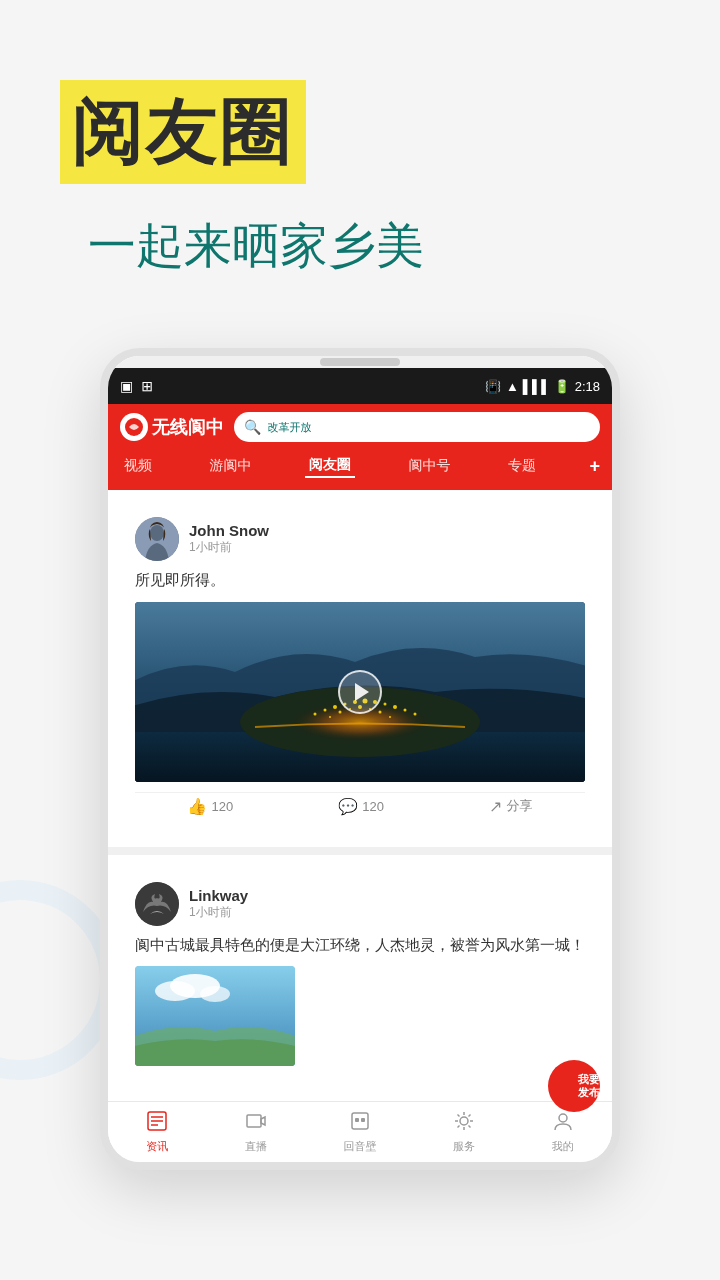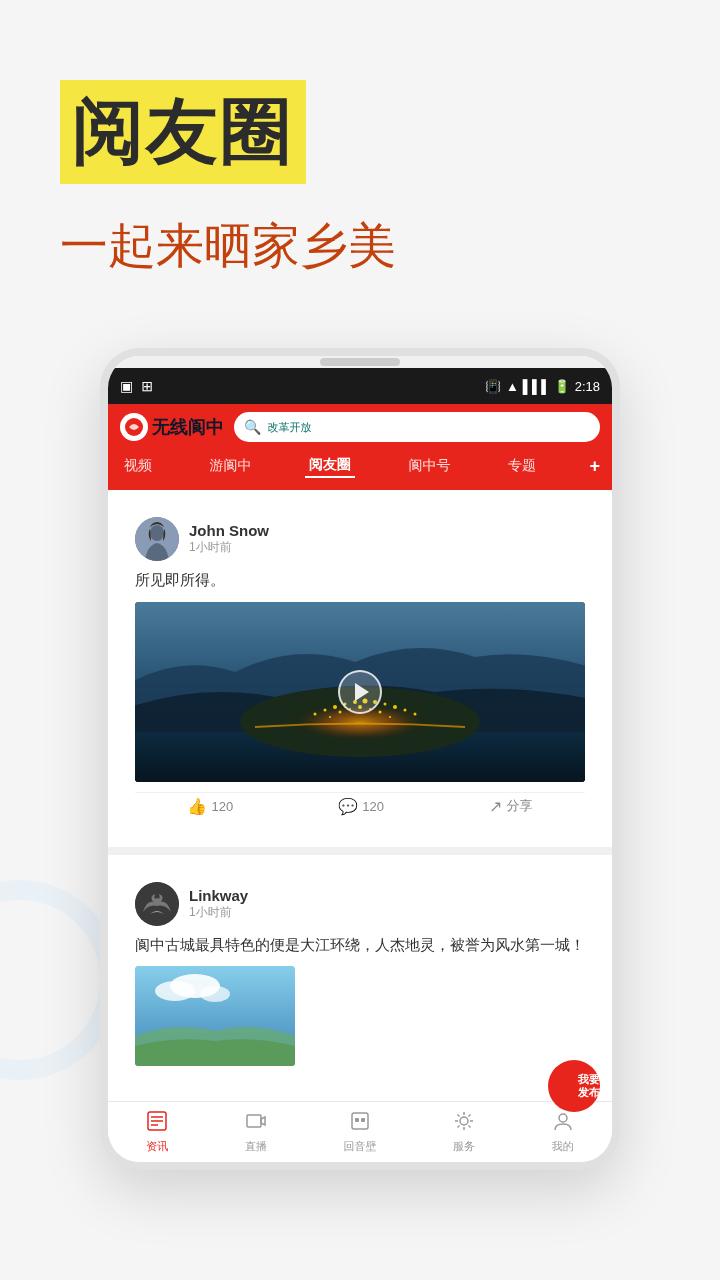--- a/index.html
+++ b/index.html
@@ -54,22 +54,23 @@
     .hero-title {
       font-size: 72px;
       font-weight: 900;
       color: #2c2c2c;
       letter-spacing: 2px;
     }
 
     .hero-subtitle {
       font-size: 48px;
       font-weight: 400;
-      color: #c2410c;
+      color: #0f766e;
       margin-top: 10px;
+      margin-left: 28px;
     }
 
     
     .phone-wrapper {
       position: relative;
       z-index: 1;
       display: flex;
       justify-content: center;
       margin-top: 30px;
     }
@@ -150,21 +151,21 @@
       border-radius: 50%;
       display: flex;
       align-items: center;
       justify-content: center;
       font-size: 16px;
       font-weight: bold;
       color: #e8251c;
     }
 
     .logo-text {
-      color: #0f172a;
+      color: #ffffff;
       font-size: 18px;
       font-weight: bold;
     }
 
     .search-bar {
       flex: 1;
       background: #fff;
       border-radius: 20px;
       height: 30px;
       display: flex;

